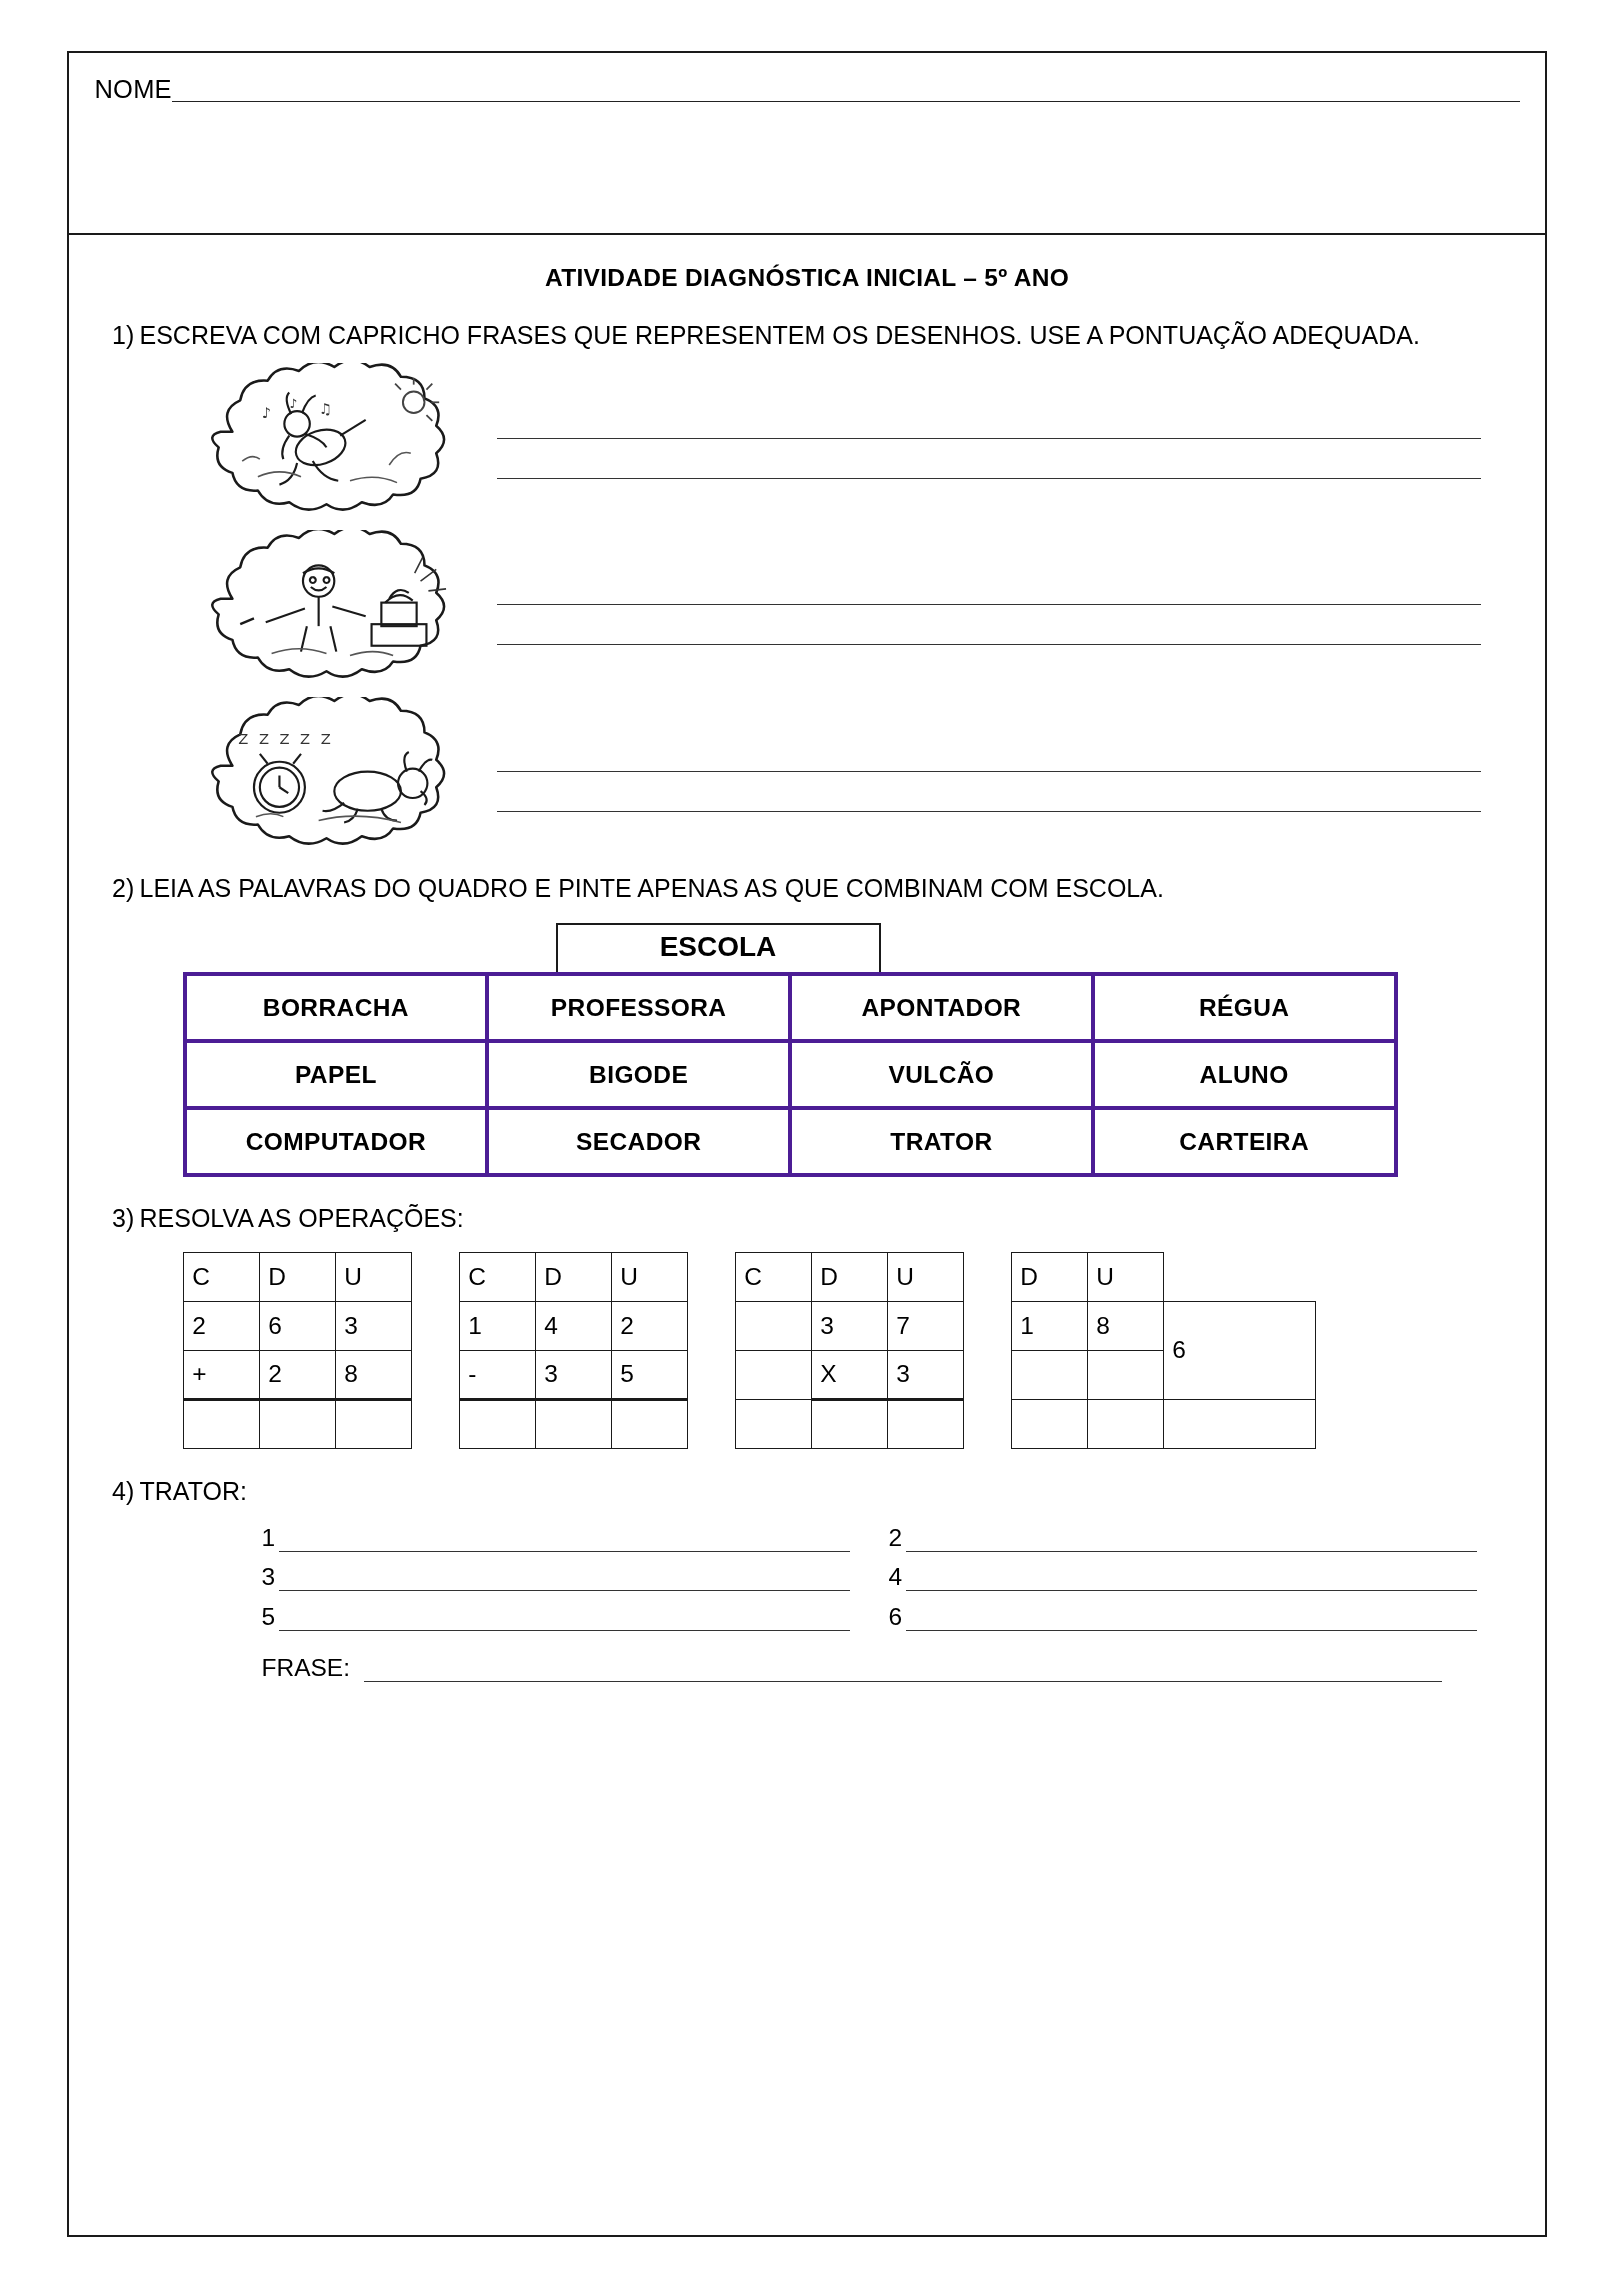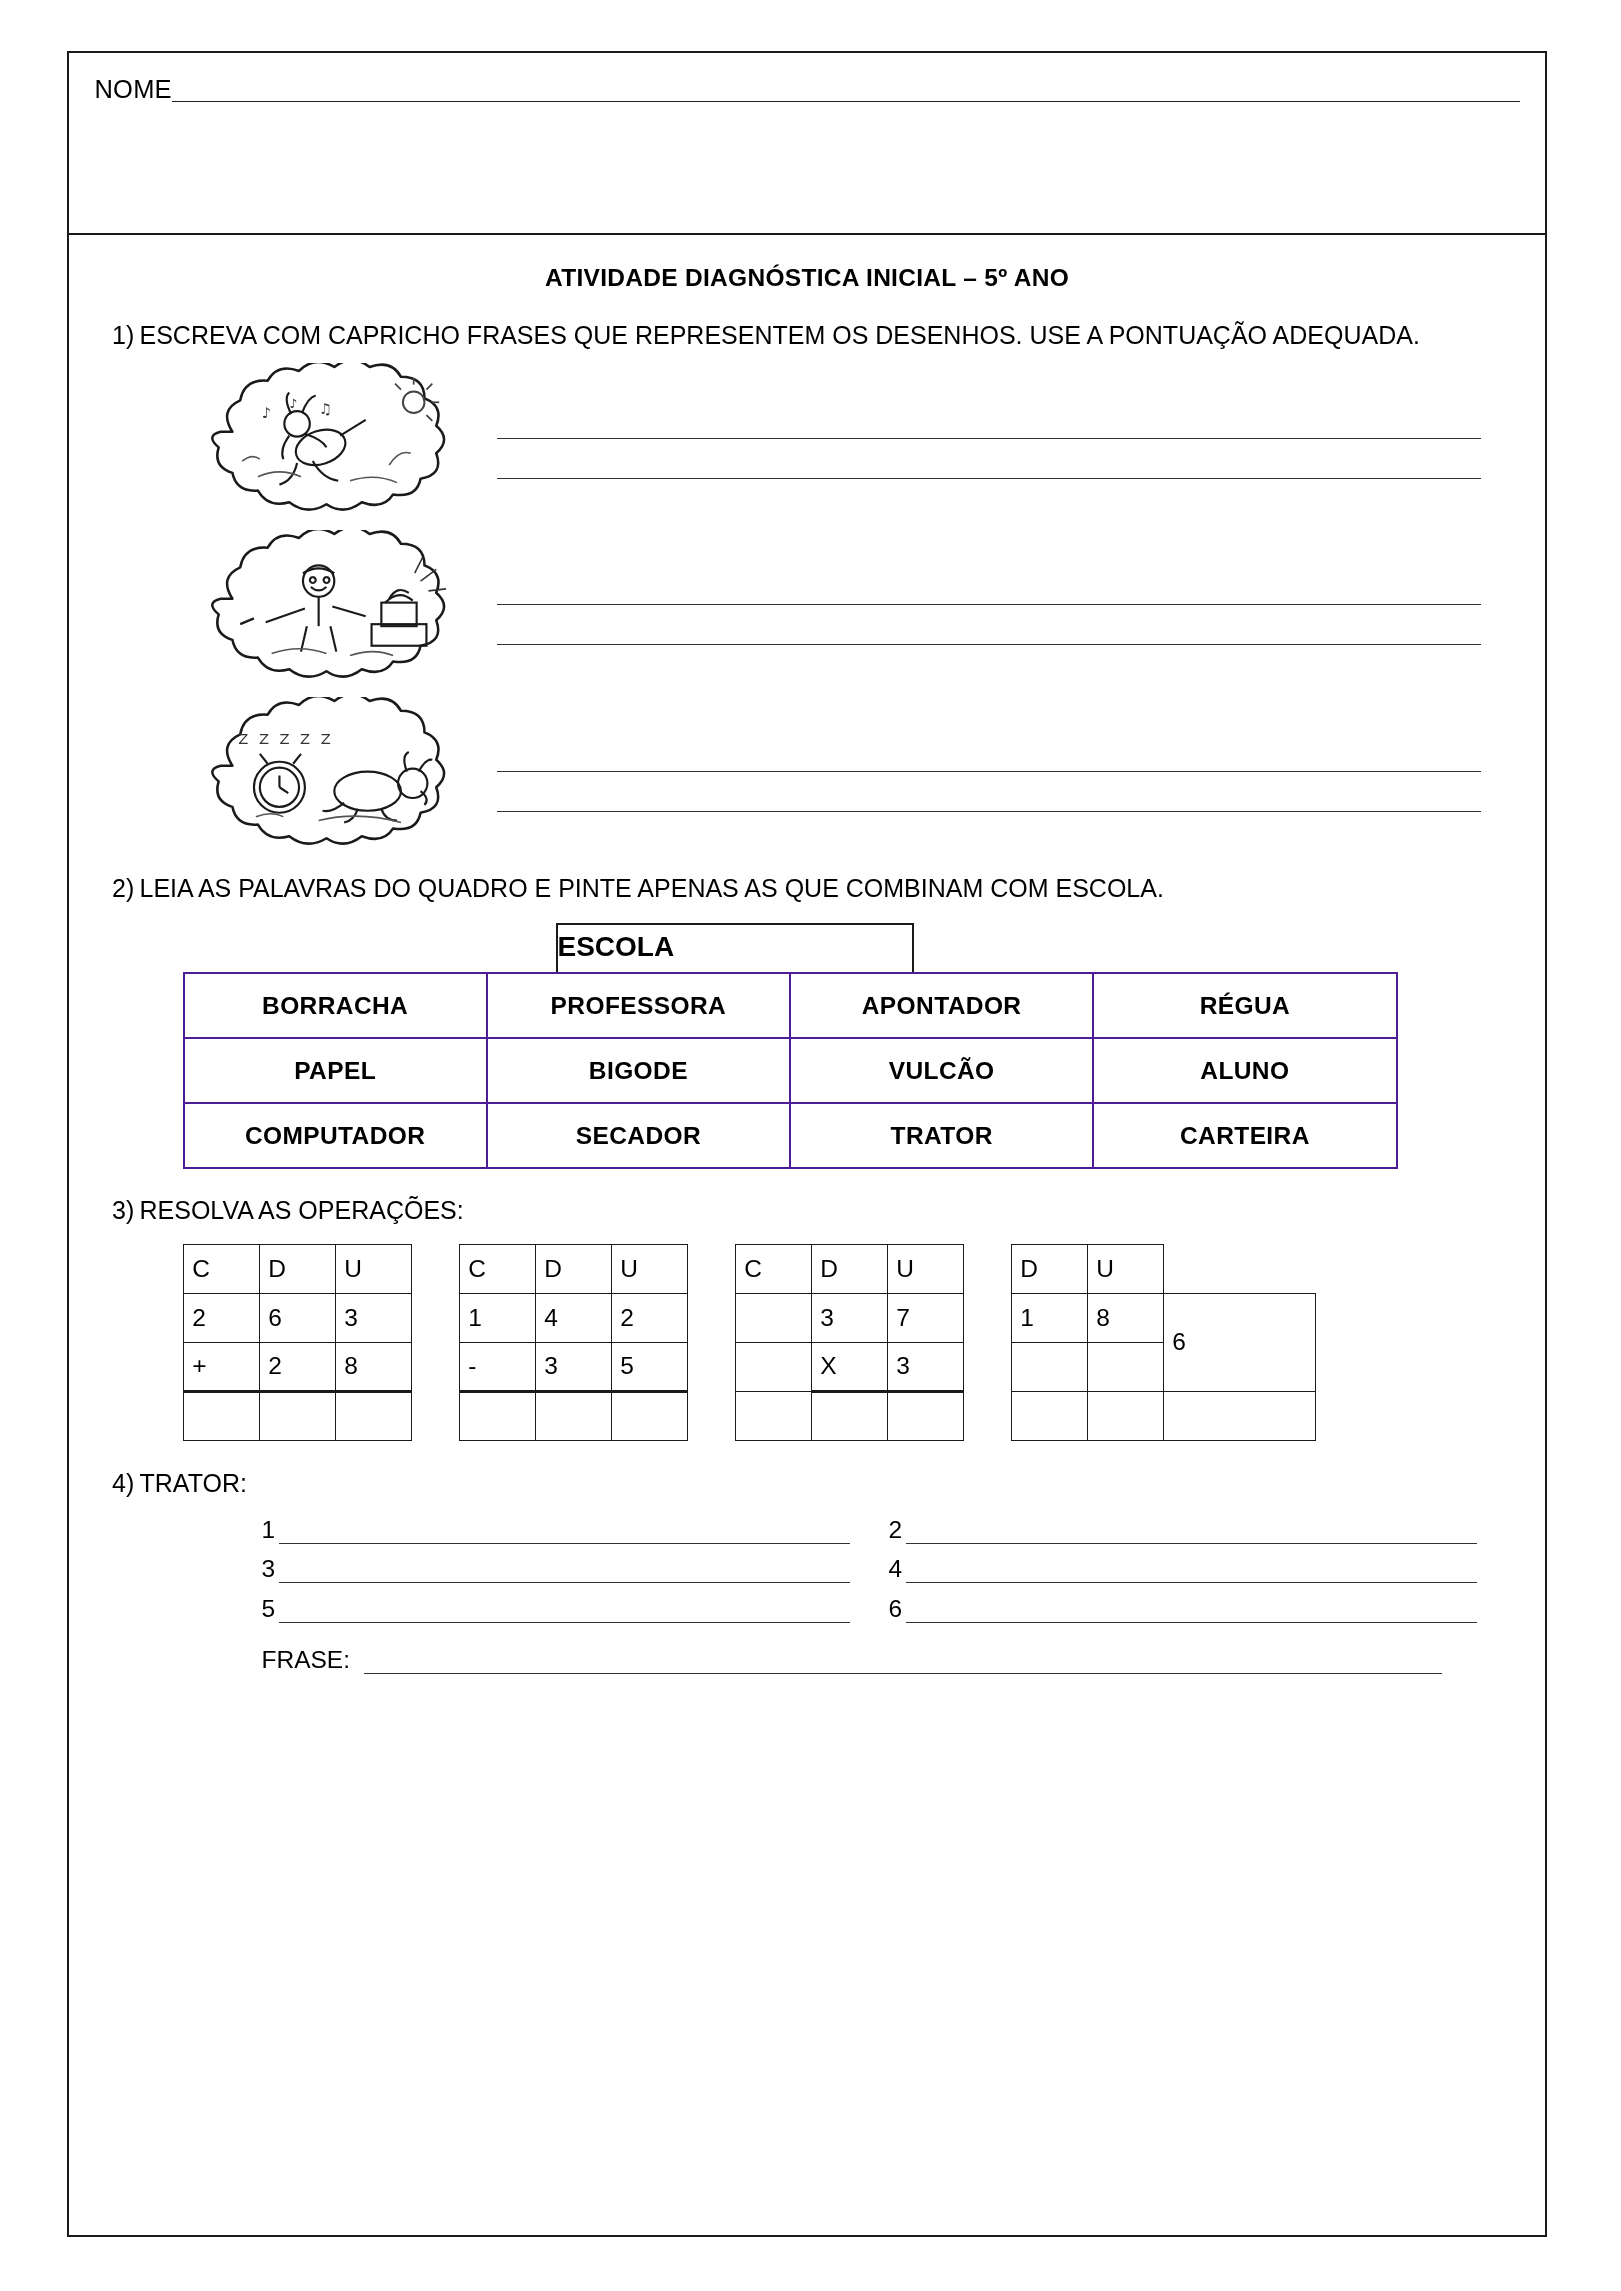--- a/index.html
+++ b/index.html
@@ -101,37 +101,38 @@
 
   .bubble {
     position: relative;
     width: 294px;
     height: 157px;
   }
   .bubble svg { display: block; }
 
   
   .escola-head {
-    width: 358px;
+    width: 325px;
     margin: 15.7px 0 0 461px;
     border: 2px solid #1a1a1a;
     border-bottom: none;
+    text-align: center;
     font-weight: bold;
     font-size: 28px;
     padding: 6.9px 0 8.8px 0;
     box-sizing: border-box;
   }
   table.words {
     border-collapse: collapse;
     width: 1215px;
     margin: 0 0 0 88px;
     table-layout: fixed;
   }
   table.words td {
-    border: 2px solid #4c1d95;
+    border: 4px solid #4c1d95;
     text-align: center;
     font-weight: bold;
     font-size: 24.5px;
     height: 61px;
     letter-spacing: 0.4px;
   }
 
   
   .ops {
     display: flex;

